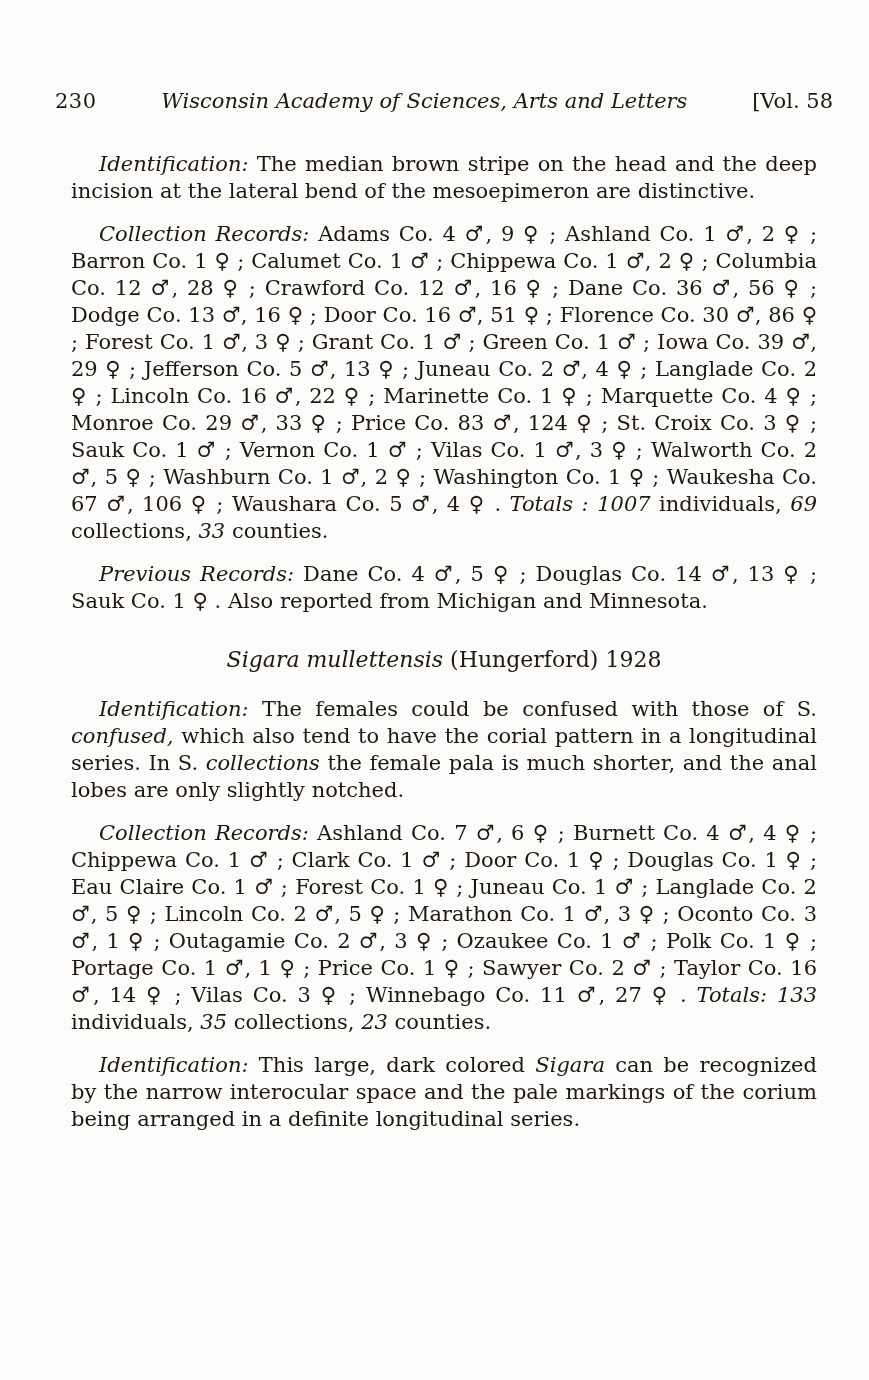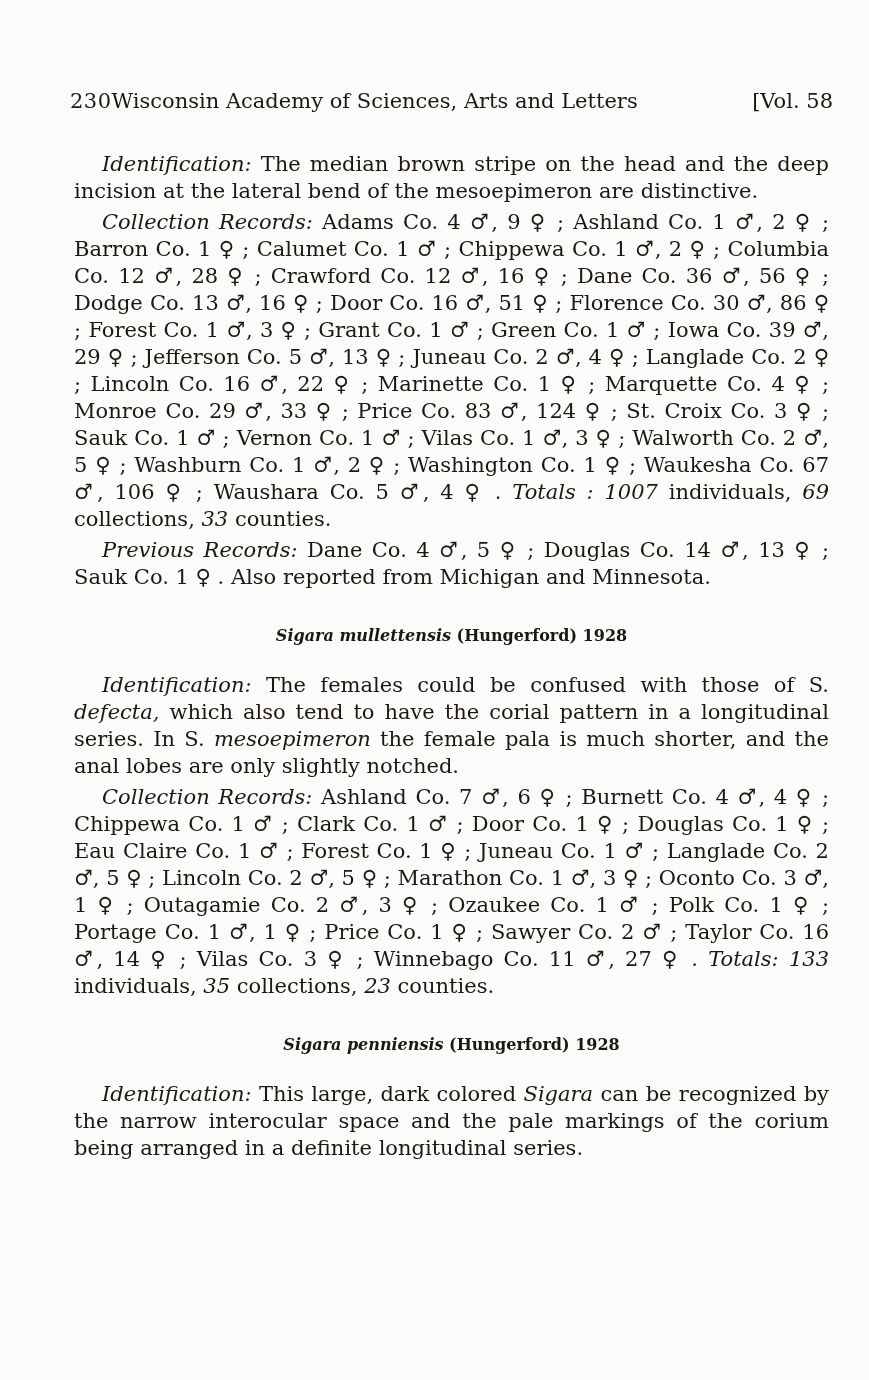--- a/index.html
+++ b/index.html
@@ -10,49 +10,50 @@
   .page {
     position: relative;
     width: 869px;
     height: 1380px;
     background: #fcfbf9;
     color: #1b1814;
     font-family: "DejaVu Serif", "Liberation Serif", serif;
     font-size: 21px;
     line-height: 27px;
     box-sizing: border-box;
-    padding: 88px 36px 30px 70px;
+    padding: 88px 36px 30px 55px;
     overflow: hidden;
   }
   .running-head {
     display: flex;
     align-items: baseline;
     margin-bottom: 36px;
   }
   .running-head .pagenum {
     flex: 0 0 auto;
     letter-spacing: 0.5px;
   }
   .running-head .journal {
     flex: 1 1 auto;
-    text-align: left;
+    text-align: center;
+    font-style: italic;
   }
   .running-head .volume {
     flex: 0 0 auto;
   }
   .body-text p {
-    margin: 4px;
+    margin: 16px;
     text-align: justify;
     text-indent: 28px;
   }
   h2.species-heading {
     margin: 31px 0 23px 0;
     text-align: center;
-    font-size: 16px;
-    font-weight: bold;
+    font-size: 22px;
+    font-weight: normal;
     line-height: 27px;
   }
   i { font-style: italic; }
   span { font-style: normal; }
 </style>
 </head>
 <body>
 
 <div class="page">
 
@@ -66,24 +67,23 @@
 
     <p><i>Identification:</i><span> The median brown stripe on the head and the deep incision at the lateral bend of the mesoepimeron are distinctive.</span></p>
 
     <p><i>Collection Records:</i><span> Adams Co. 4 ♂, 9 ♀ ; Ashland Co. 1 ♂, 2 ♀ ; Barron Co. 1 ♀ ; Calumet Co. 1 ♂ ; Chippewa Co. 1 ♂, 2 ♀ ; Columbia Co. 12 ♂, 28 ♀ ; Crawford Co. 12 ♂, 16 ♀ ; Dane Co. 36 ♂, 56 ♀ ; Dodge Co. 13 ♂, 16 ♀ ; Door Co. 16 ♂, 51 ♀ ; Florence Co. 30 ♂, 86 ♀ ; Forest Co. 1 ♂, 3 ♀ ; Grant Co. 1 ♂ ; Green Co. 1 ♂ ; Iowa Co. 39 ♂, 29 ♀ ; Jefferson Co. 5 ♂, 13 ♀ ; Juneau Co. 2 ♂, 4 ♀ ; Langlade Co. 2 ♀ ; Lincoln Co. 16 ♂, 22 ♀ ; Marinette Co. 1 ♀ ; Marquette Co. 4 ♀ ; Monroe Co. 29 ♂, 33 ♀ ; Price Co. 83 ♂, 124 ♀ ; St. Croix Co. 3 ♀ ; Sauk Co. 1 ♂ ; Vernon Co. 1 ♂ ; Vilas Co. 1 ♂, 3 ♀ ; Walworth Co. 2 ♂, 5 ♀ ; Washburn Co. 1 ♂, 2 ♀ ; Washington Co. 1 ♀ ; Waukesha Co. 67 ♂, 106 ♀ ; Waushara Co. 5 ♂, 4 ♀ . </span><i>Totals : 1007</i><span> individuals, </span><i>69</i><span> collections, </span><i>33</i><span> counties.</span></p>
 
     <p><i>Previous Records:</i><span> Dane Co. 4 ♂, 5 ♀ ; Douglas Co. 14 ♂, 13 ♀ ; Sauk Co. 1 ♀ . Also reported from Michigan and Minnesota.</span></p>
 
     <h2 class="species-heading"><i>Sigara mullettensis</i><span> (Hungerford) 1928</span></h2>
 
 
-    <p><i>Identification:</i><span> The females could be confused with those of S. </span><i>defecta,</i><span> which also tend to have the corial pattern in a longitudinal series. In S. </span><i>mesoepimeron</i><span> the female pala is much shorter, and the anal lobes are only slightly notched.</span></p>
+    <p><i>Identification:</i><span> The females could be confused with those of S. </span><i>confused,</i><span> which also tend to have the corial pattern in a longitudinal series. In S. </span><i>collections</i><span> the female pala is much shorter, and the anal lobes are only slightly notched.</span></p>
 
     <p><i>Collection Records:</i><span> Ashland Co. 7 ♂, 6 ♀ ; Burnett Co. 4 ♂, 4 ♀ ; Chippewa Co. 1 ♂ ; Clark Co. 1 ♂ ; Door Co. 1 ♀ ; Douglas Co. 1 ♀ ; Eau Claire Co. 1 ♂ ; Forest Co. 1 ♀ ; Juneau Co. 1 ♂ ; Langlade Co. 2 ♂, 5 ♀ ; Lincoln Co. 2 ♂, 5 ♀ ; Marathon Co. 1 ♂, 3 ♀ ; Oconto Co. 3 ♂, 1 ♀ ; Outagamie Co. 2 ♂, 3 ♀ ; Ozaukee Co. 1 ♂ ; Polk Co. 1 ♀ ; Portage Co. 1 ♂, 1 ♀ ; Price Co. 1 ♀ ; Sawyer Co. 2 ♂ ; Taylor Co. 16 ♂, 14 ♀ ; Vilas Co. 3 ♀ ; Winnebago Co. 11 ♂, 27 ♀ . </span><i>Totals: 133</i><span> individuals, </span><i>35</i><span> collections, </span><i>23</i><span> counties.</span></p>
 
 
-    <h2 class="species-heading"><i>Sigara penniensis</i><span> (Hungerford) 1928</span></h2>
 
 
     <p><i>Identification:</i><span> This large, dark colored </span><i>Sigara</i><span> can be recognized by the narrow interocular space and the pale markings of the corium being arranged in a definite longitudinal series.</span></p>
 
   </div>
 </div>
 
 </body></html>

